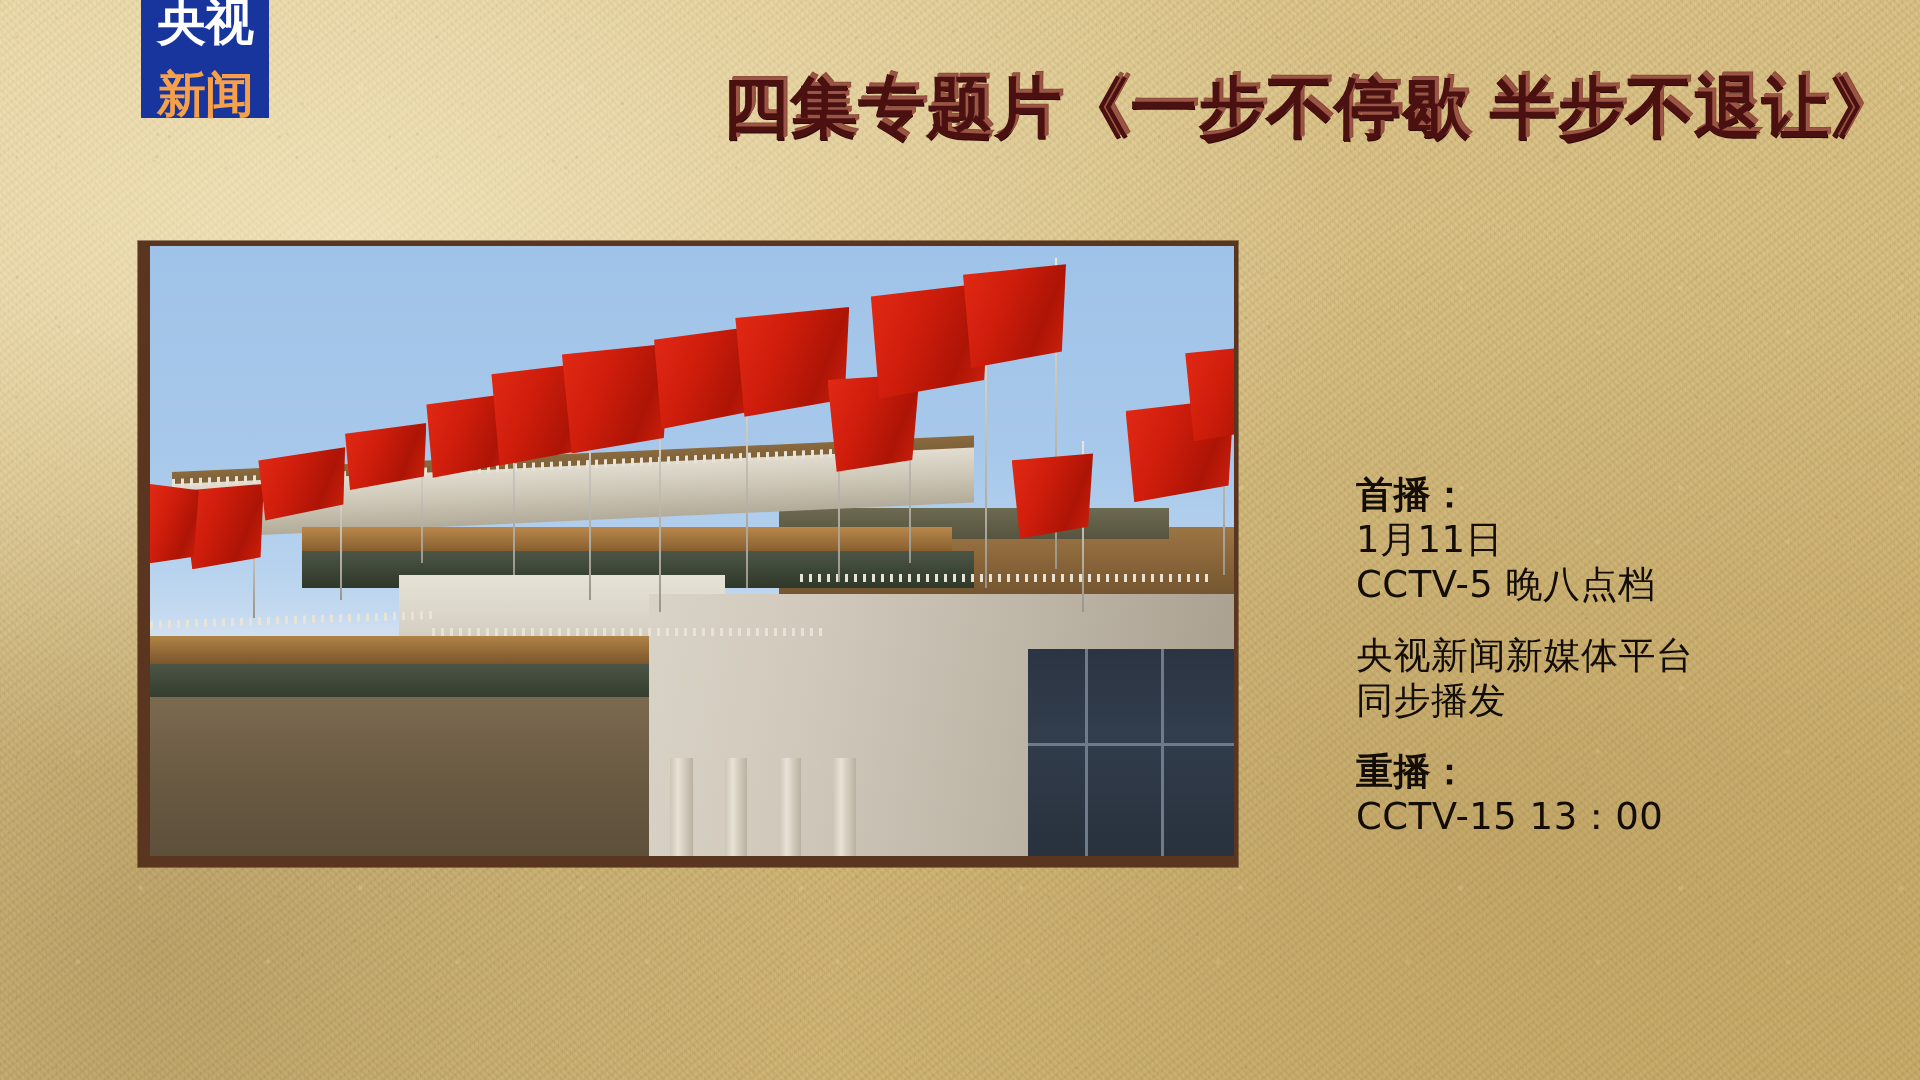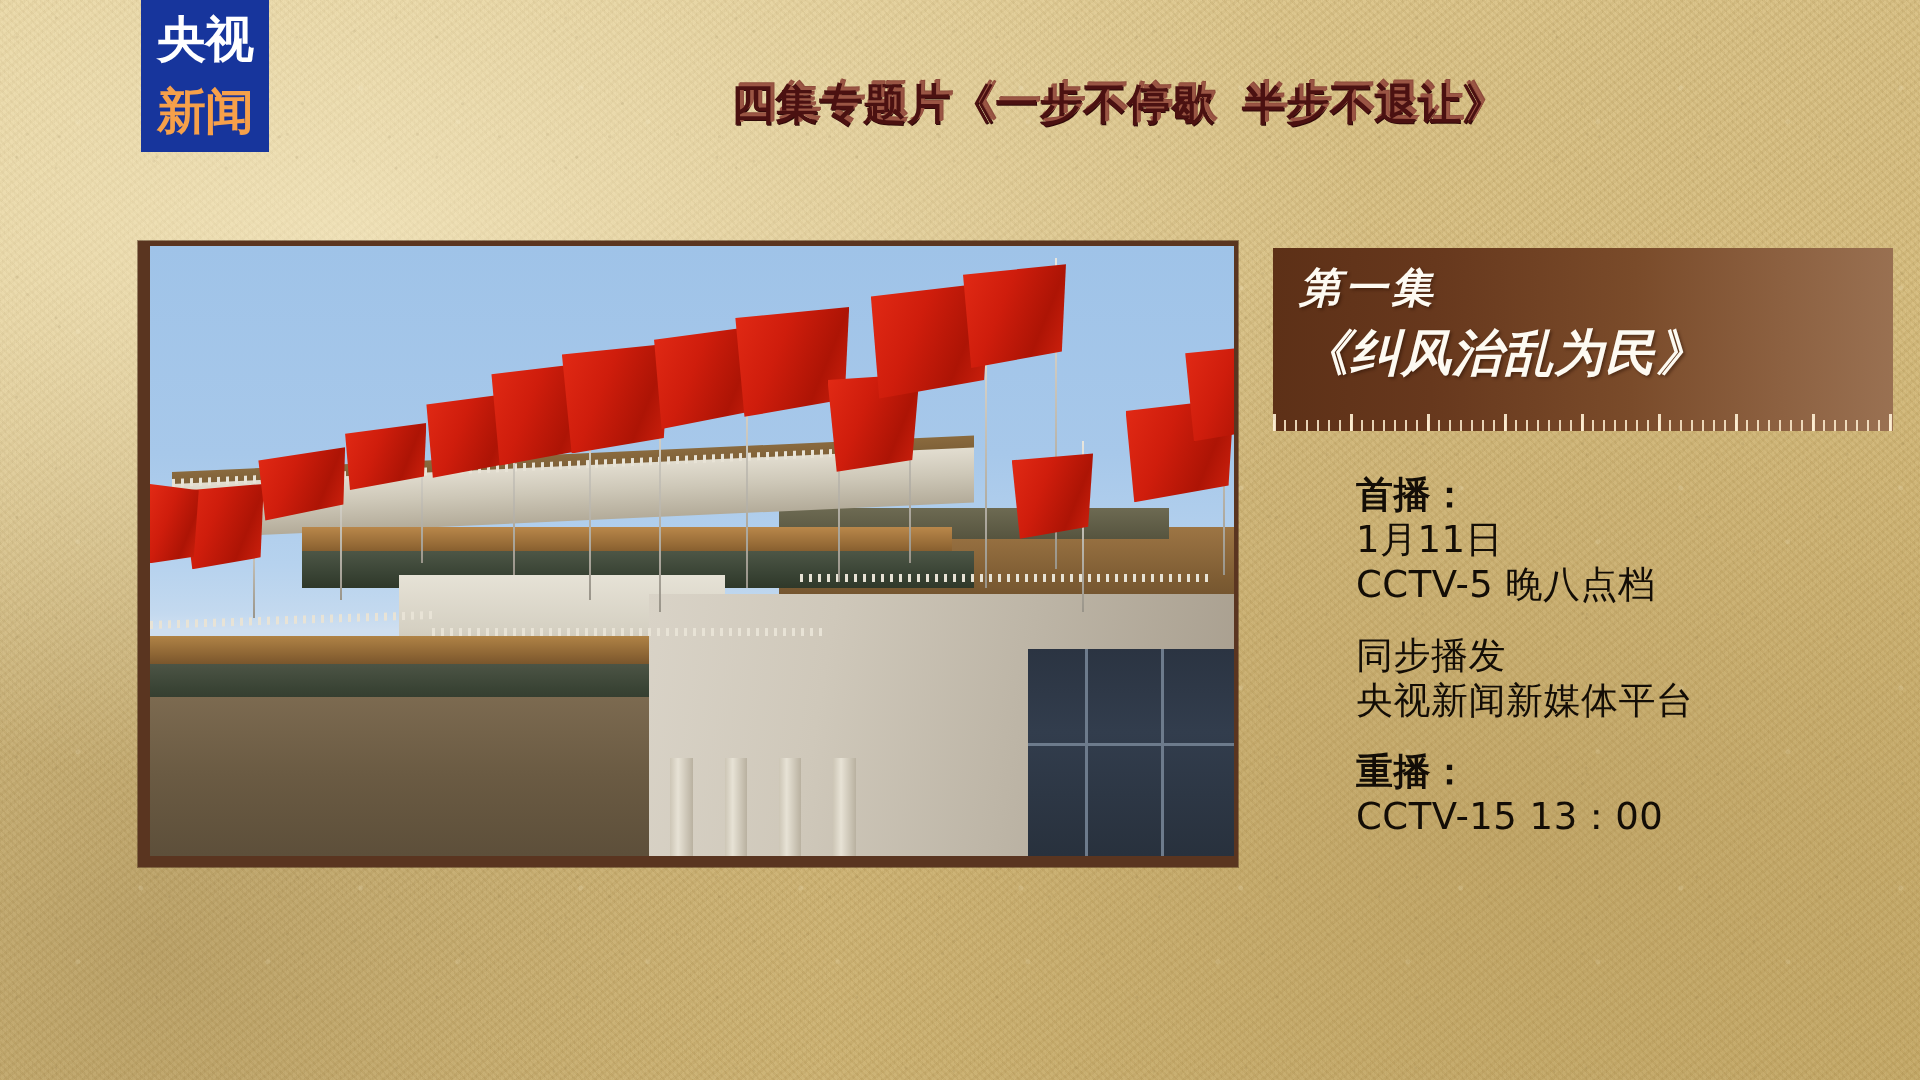--- a/index.html
+++ b/index.html
@@ -32,43 +32,42 @@
       radial-gradient(circle at 77% 24%, rgba(90,70,35,.15) 0 1px, transparent 2px),
       radial-gradient(circle at 89% 61%, rgba(90,70,35,.18) 0 1px, transparent 2px),
       radial-gradient(circle at 21% 84%, rgba(90,70,35,.15) 0 1px, transparent 2px),
       radial-gradient(circle at 64% 44%, rgba(255,250,228,.30) 0 2px, transparent 3px),
       radial-gradient(circle at 41% 58%, rgba(255,250,228,.26) 0 2px, transparent 3px);
     background-size:140px 120px,170px 150px,110px 190px,200px 130px,160px 170px,130px 160px,220px 200px,190px 210px;
   }
 
   
   #logo {
-    position:absolute; left:141px; top:0px; width:128px; height:152px;
+    position:absolute; left:141px; top:0px; width:128px; height:118px;
     background:#17359c; display:flex; flex-direction:column;
     align-items:center; justify-content:center; 
   }
   .logo-line {
     font-family:"DejaVu Sans","Liberation Sans",sans-serif;
     font-weight:700; font-size:49px; line-height:56px;
     letter-spacing:-1px; white-space:nowrap;
   }
   .logo-top { color:#ffffff; }
   .logo-bot { color:#f6a04a;margin-top:16px; }
 
   
   #headline {
     position:absolute; left:722px; top:72px; white-space:nowrap;
-    font-family:Liberation Mono, monospace;
-    font-weight:700; font-size:43px; line-height:72px;
+    font-family:Liberation Sans, sans-serif;
+    font-weight:700; font-size:67px; line-height:72px;
     color:#4b1111; letter-spacing:1px;
     text-shadow:
        3px -3px 0 #9a5544,
        4px -4px 0 #8e4c3c,
        1px 1px 0 #300a0a;
-    margin-left: 9px;
   }
 
   
   #photo-frame {
     position:absolute; left:138px; top:241px; width:1100px; height:626px;
     background:#5a3520;
     padding:5px 4px 11px 12px;
     box-shadow:0 0 0 1px rgba(70,40,22,.5);
   }
   #photo {
@@ -267,39 +266,32 @@
       <div class="flag" style="left:79.5%; bottom:52%; width:7.5%; height:14%; clip-path:polygon(0 8%,100% 0,94% 86%,10% 100%);"></div>
 
       <div class="pole" style="left:99%;   bottom:46%; height:36%;"></div>
       <div class="flag" style="left:90.0%; bottom:58%; width:10%; height:17%; clip-path:polygon(0 12%,100% 0,95% 84%,8% 100%);"></div>
       <div class="flag" style="left:95.5%; bottom:68%; width:9%; height:16%; clip-path:polygon(0 10%,100% 0,94% 86%,9% 100%);"></div>
 
       <div class="flag" style="left:0%; bottom:48%; width:4.5%; height:13%; clip-path:polygon(0 0,100% 8%,90% 92%,0 100%);"></div>
     </div>
   </div>
 
-  <div id="banner">
-    <div id="banner-inner">
-      <div class="banner-line" id="banner-ep">第一集</div>
-      <div class="banner-line" id="banner-title">《纠风治乱为民》</div>
-    </div>
-    <div id="banner-ruler"></div>
-  </div>
 
   <div id="schedule">
 
     <div class="sched-block">
       <div class="sched-line sched-head">首播：</div>
       <div class="sched-line">1月11日</div>
       <div class="sched-line">CCTV-5  晚八点档</div>
     </div>
 
     <div class="sched-block">
+      <div class="sched-line">央视新闻新媒体平台</div>
       <div class="sched-line">同步播发</div>
-      <div class="sched-line">央视新闻新媒体平台</div>
     </div>
 
     <div class="sched-block">
       <div class="sched-line sched-head">重播：</div>
       <div class="sched-line">CCTV-15  13：00</div>
     </div>
 
   </div>
 </div>
 

